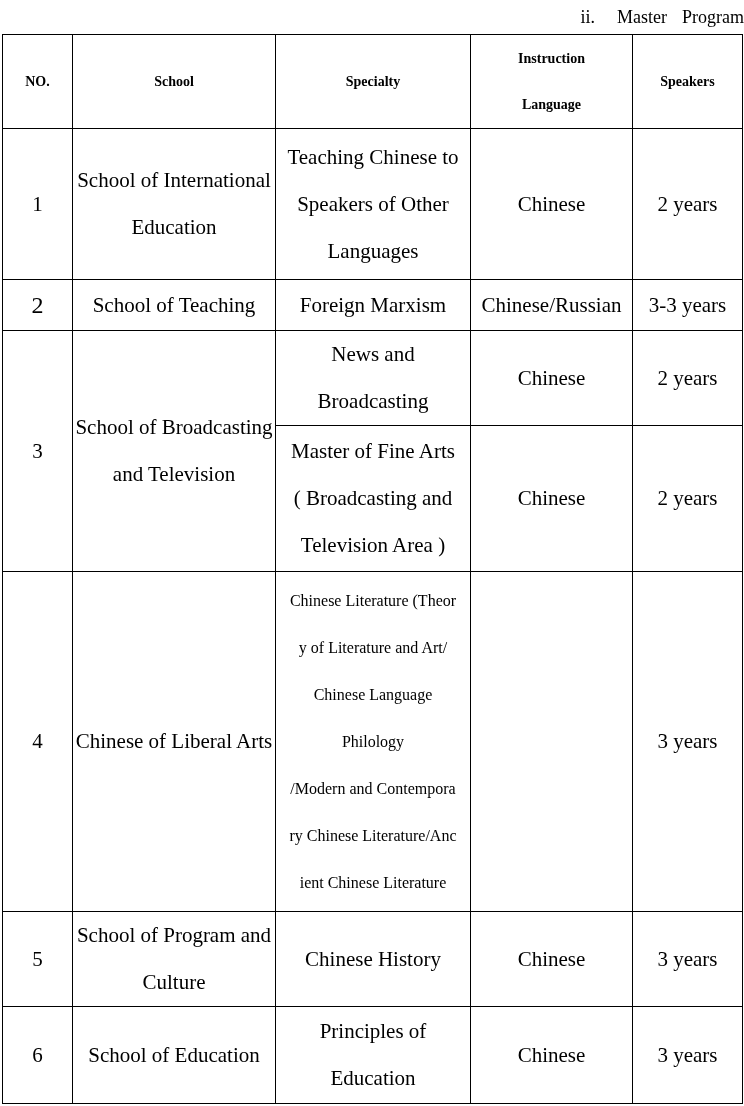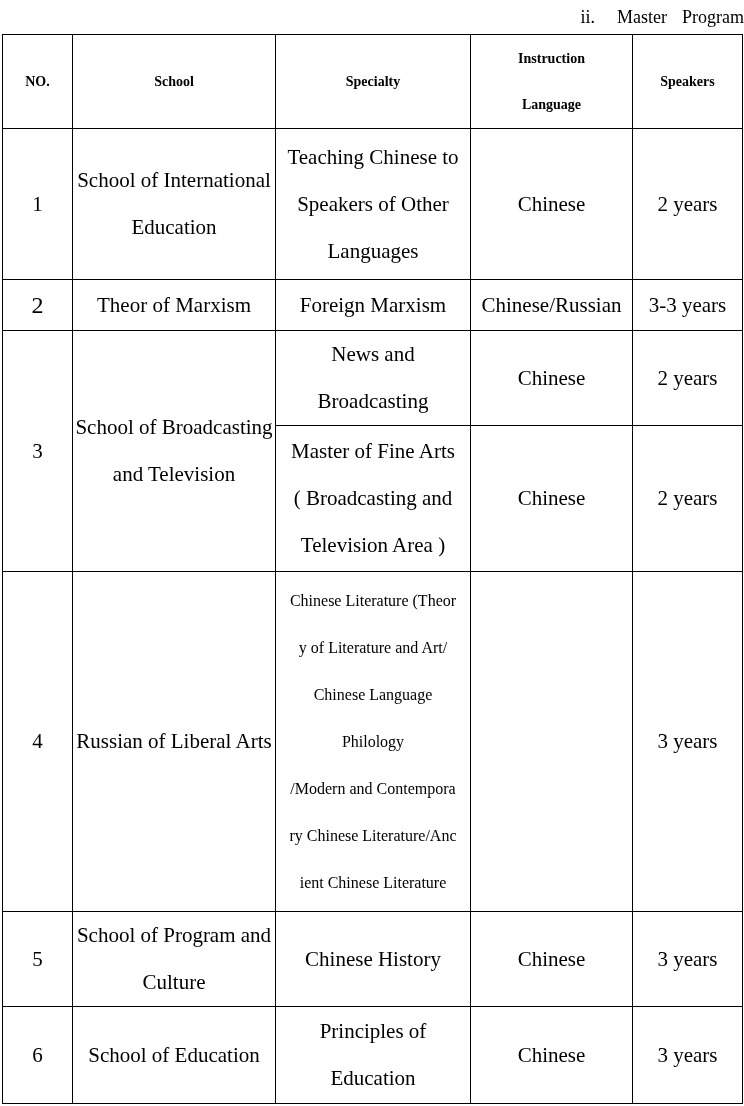--- a/index.html
+++ b/index.html
@@ -97,21 +97,21 @@
 Education</td>
       <td class="cell-specialty">Teaching Chinese to
 Speakers of Other
 Languages</td>
       <td class="cell-language">Chinese</td>
       <td class="cell-duration">2 years</td>
     </tr>
 
     <tr style="height:51px">
       <td class="cell-no big">2</td>
-      <td class="cell-school">Theor of Marxism</td>
+      <td class="cell-school">School of Teaching</td>
       <td class="cell-specialty">Foreign Marxism</td>
       <td class="cell-language">Chinese/Russian</td>
       <td class="cell-duration">3-3 years</td>
     </tr>
 
     <tr style="height:94px">
       <td class="cell-no" rowspan="2">3</td>
       <td class="cell-school" rowspan="2">School of Broadcasting
 and Television</td>
       <td class="cell-specialty">News and
@@ -123,21 +123,21 @@
     <tr style="height:146px">
       <td class="cell-specialty">Master of Fine Arts
 ( Broadcasting and
 Television Area )</td>
       <td class="cell-language">Chinese</td>
       <td class="cell-duration">2 years</td>
     </tr>
 
     <tr style="height:340px">
       <td class="cell-no">4</td>
-      <td class="cell-school">Russian of Liberal Arts</td>
+      <td class="cell-school">Chinese of Liberal Arts</td>
       <td class="cell-specialty small">Chinese Literature (Theor
 y of Literature and Art/
 Chinese Language
 Philology
 /Modern and Contempora
 ry Chinese Literature/Anc
 ient Chinese Literature</td>
       <td class="cell-language"></td>
       <td class="cell-duration">3 years</td>
     </tr>

